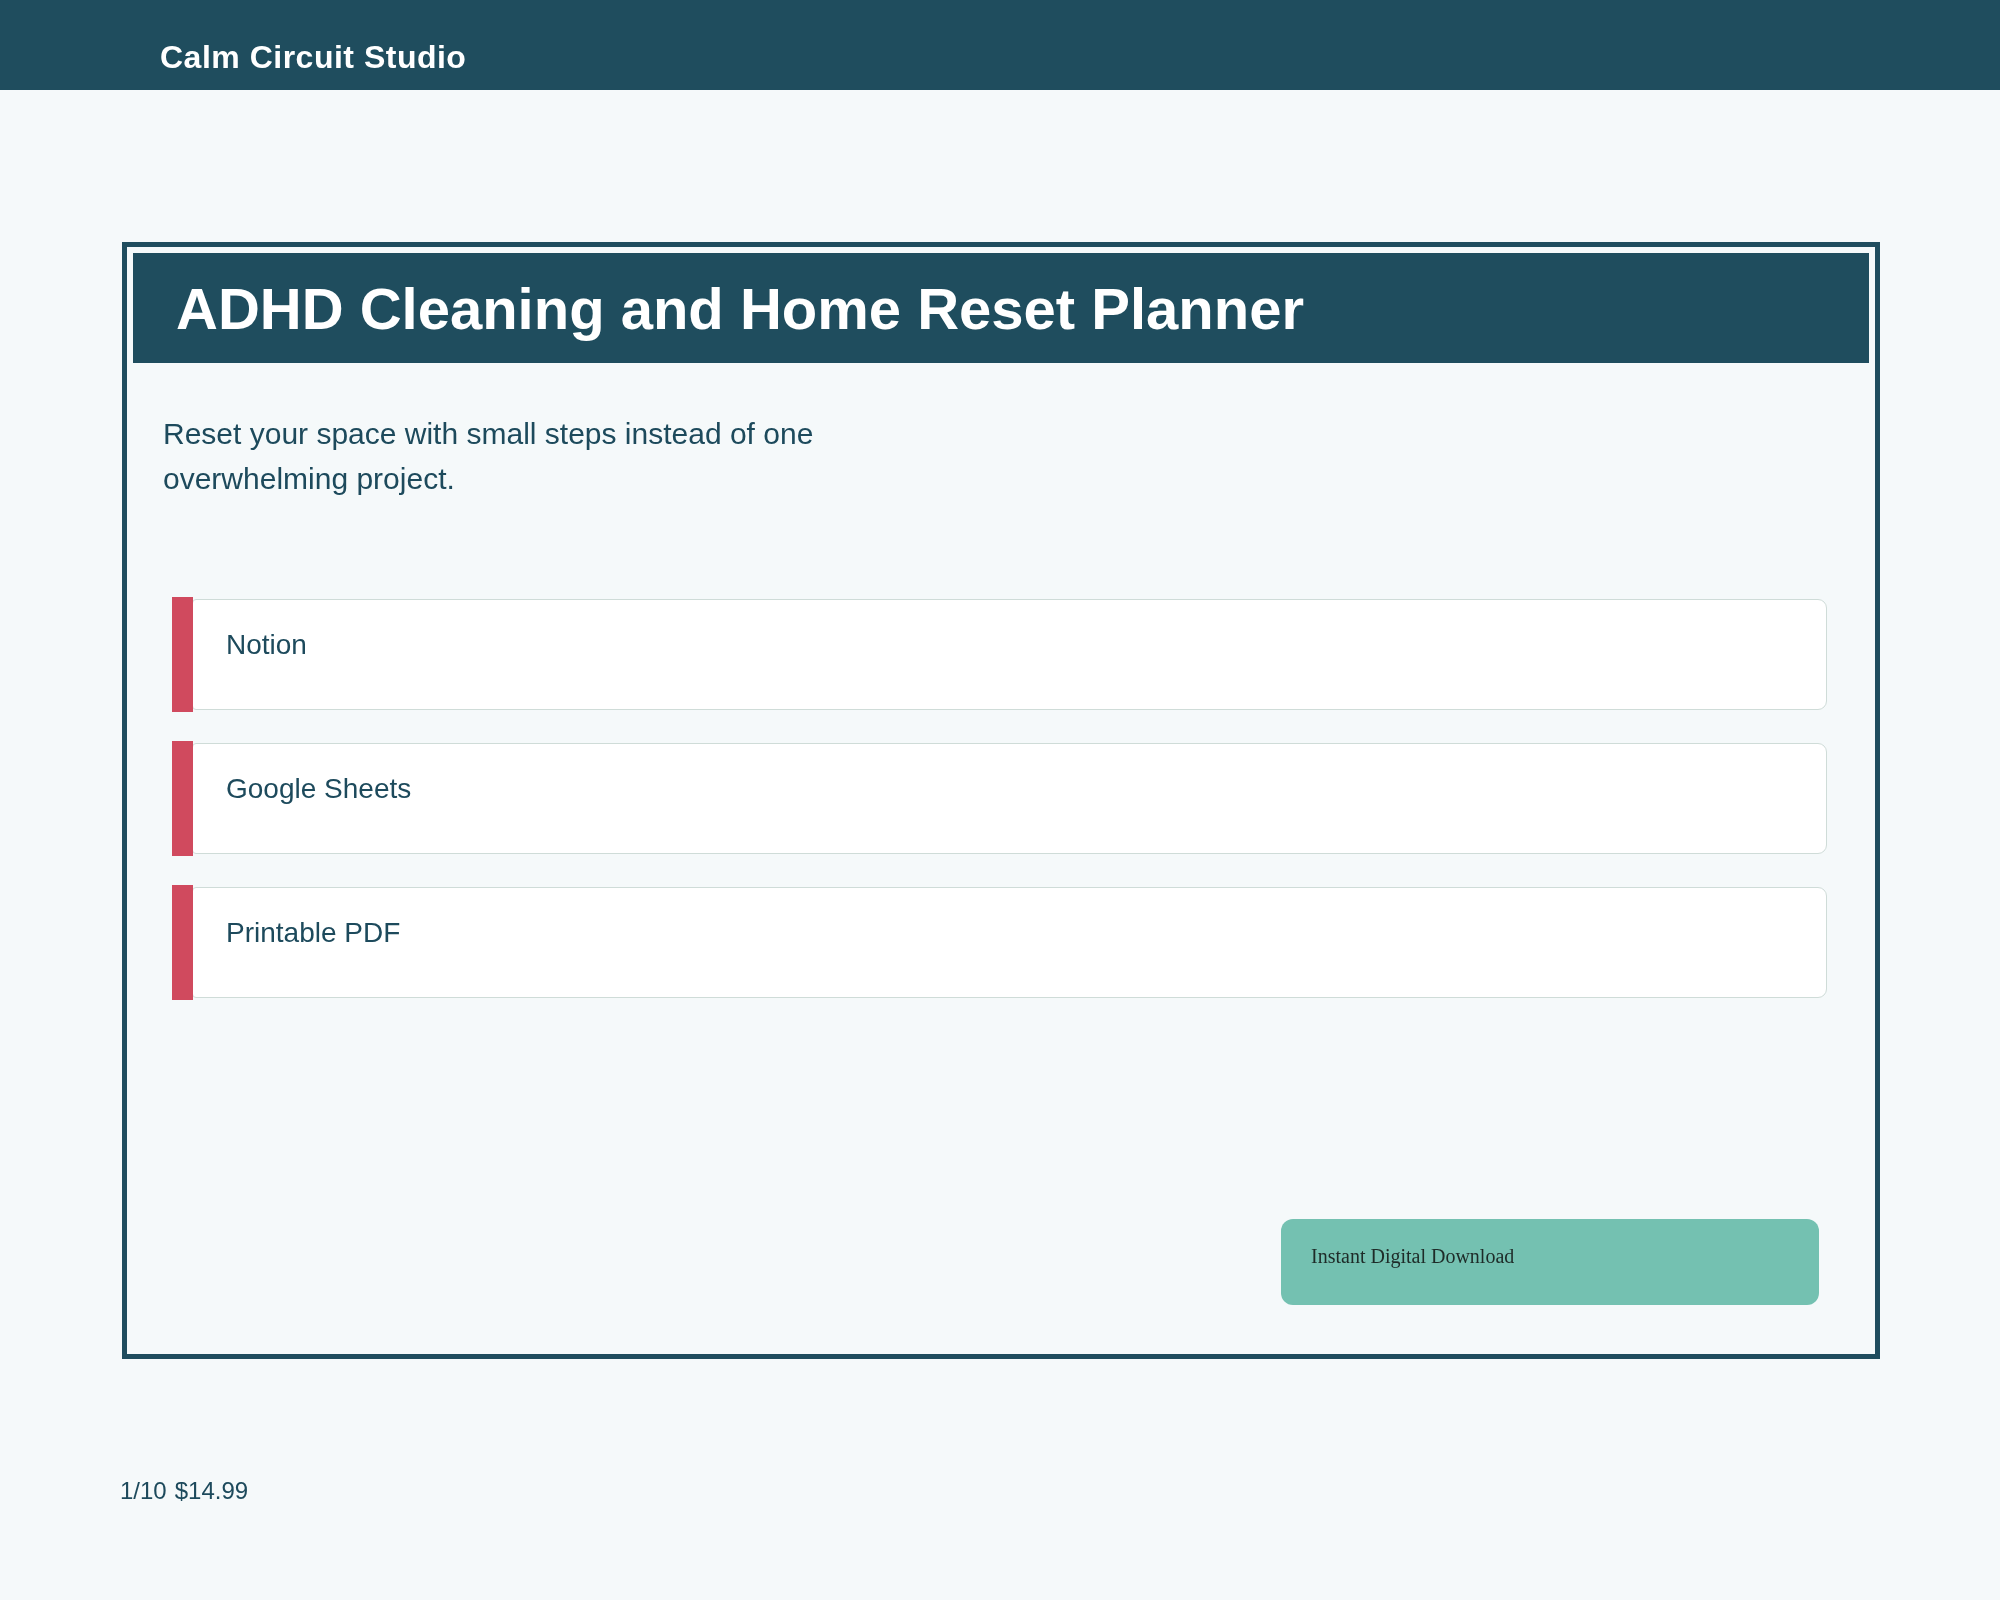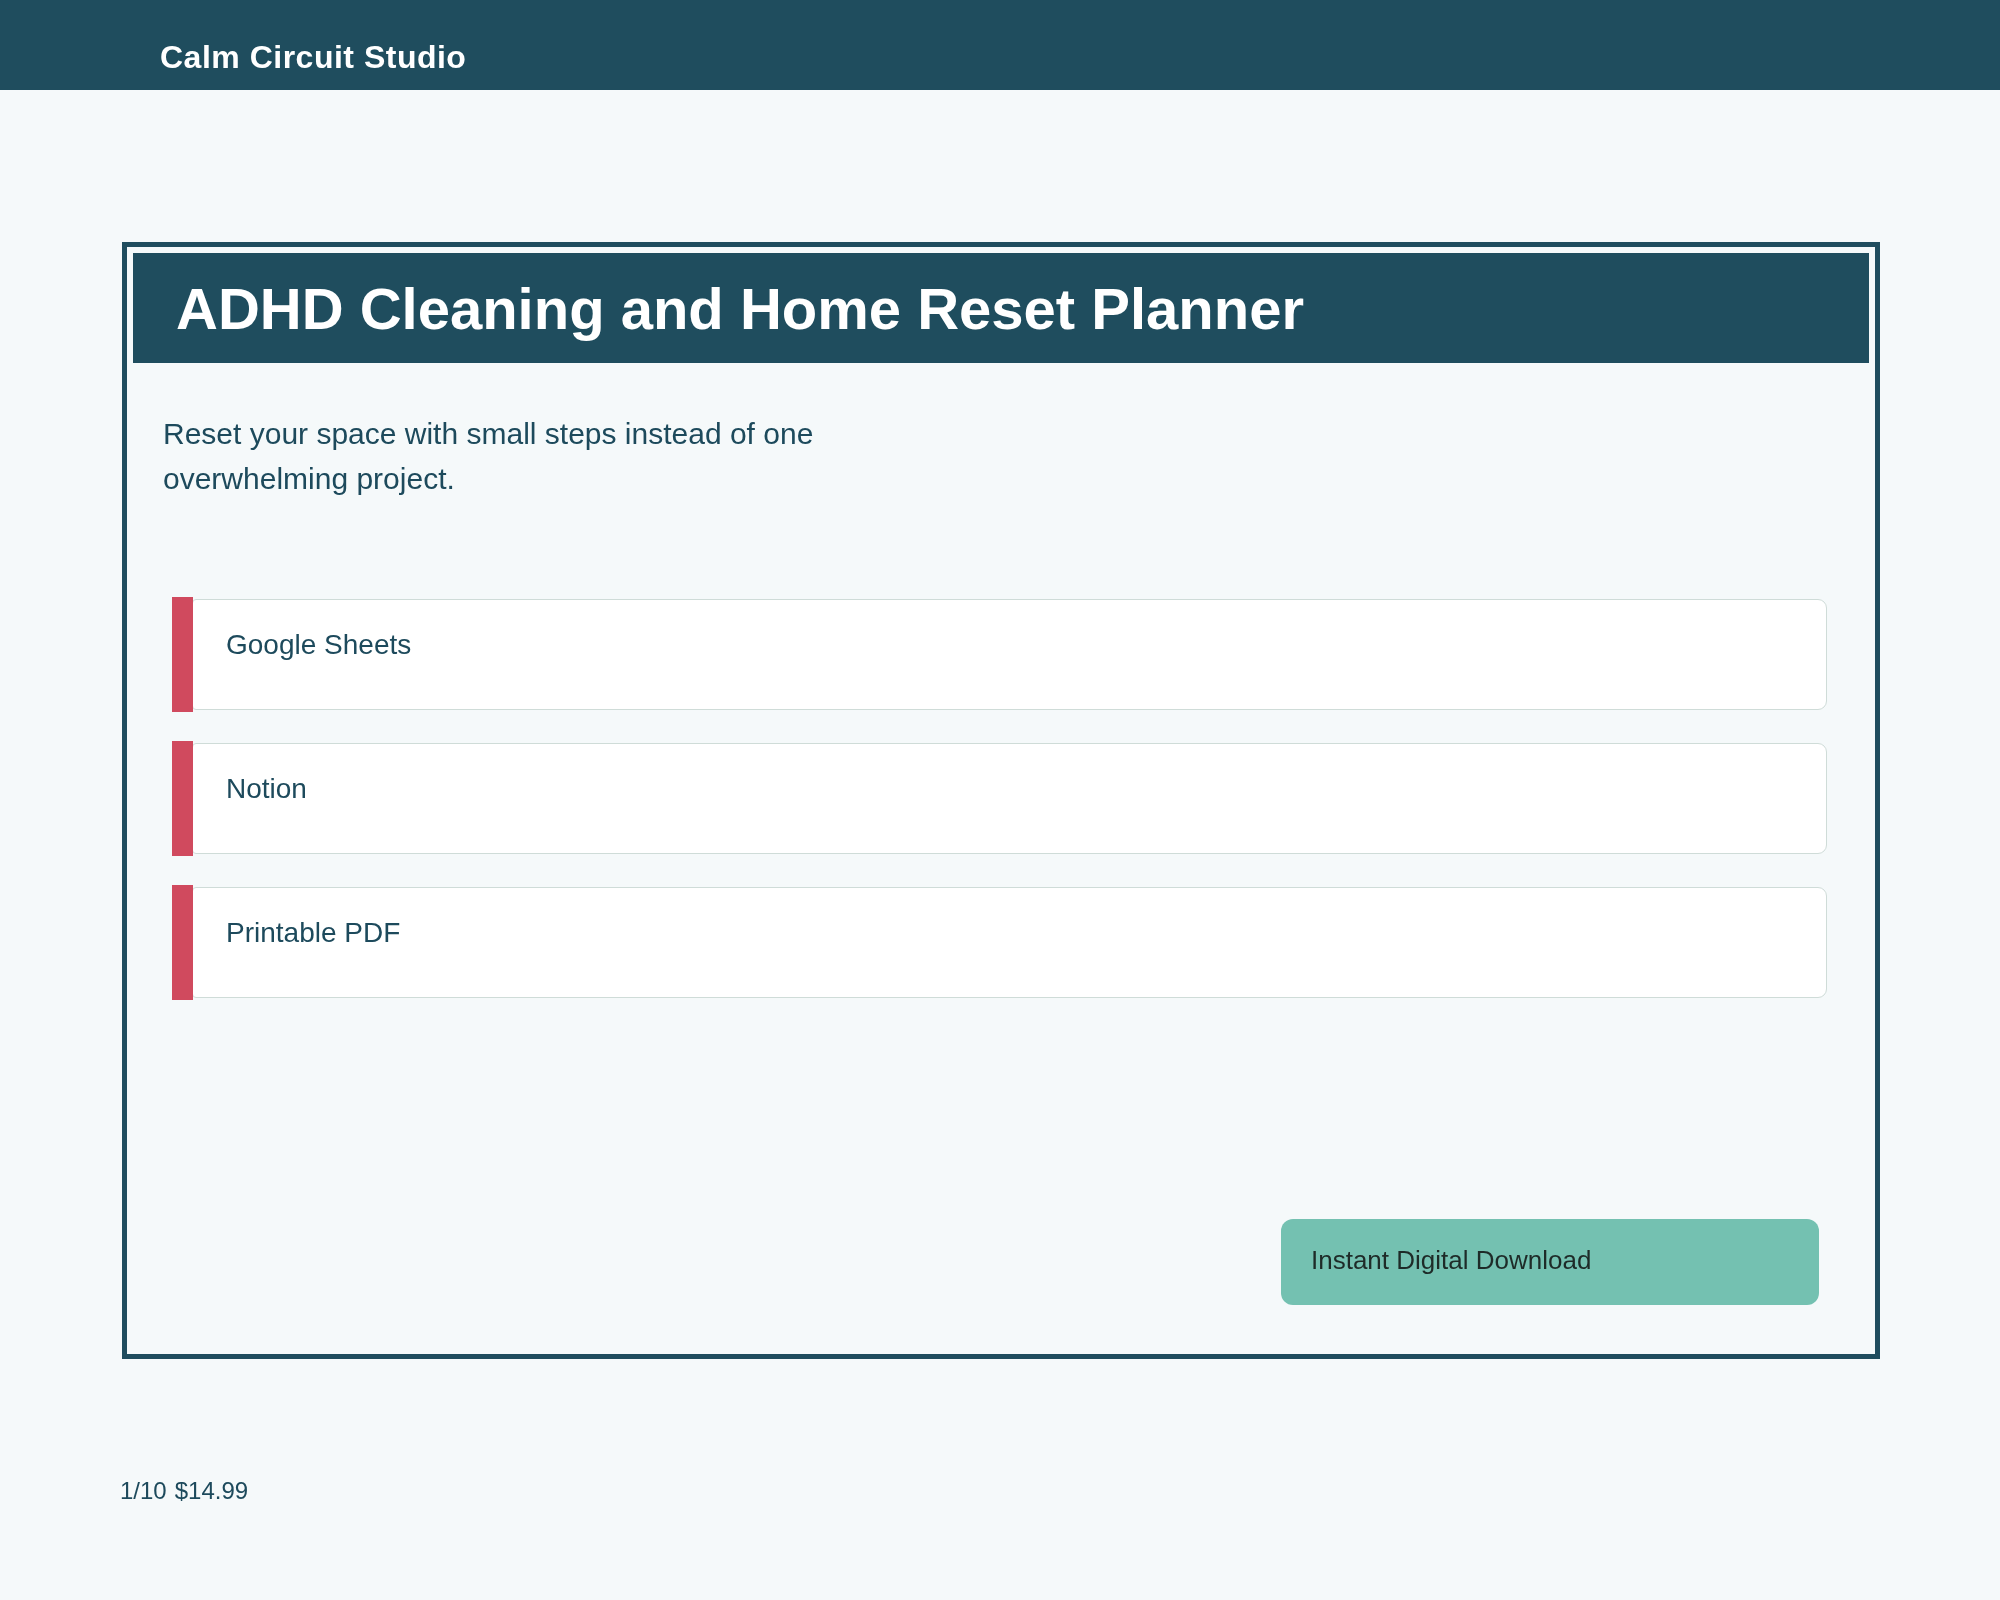--- a/index.html
+++ b/index.html
@@ -110,22 +110,22 @@
     right: 56px;
     bottom: 49px;
     width: 538px;
     height: 86px;
     background: var(--button-bg, #74c1b1);
     border: none;
     border-radius: 12px;
     display: flex;
     align-items: flex-start;
     padding: 26px 0 0 30px;
-    font-family: Liberation Sans, sans-serif;
-    font-size: 26px;
+    font-family: Liberation Serif, serif;
+    font-size: 20px;
     color: var(--button-text, #1e2b28);
     cursor: pointer;
     text-align: left;
   }
 
   
   .footer-meta {
     position: absolute;
     left: 120px;
     top: 1477px;
@@ -145,25 +145,25 @@
 <main class="card">
   <div class="title-bar">
     <h1>ADHD Cleaning and Home Reset Planner</h1>
   </div>
 
   <p class="desc">Reset your space with small steps instead of one overwhelming project.</p>
 
   <div class="items">
     <div class="item">
       <span class="item-bar"></span>
-      <div class="item-card">Google Sheets</div>
+      <div class="item-card">Notion</div>
     </div>
     <div class="item">
       <span class="item-bar"></span>
-      <div class="item-card">Notion</div>
+      <div class="item-card">Google Sheets</div>
     </div>
     <div class="item">
       <span class="item-bar"></span>
       <div class="item-card">Printable PDF</div>
     </div>
   </div>
 
   <button class="cta">Instant Digital Download</button>
 </main>
 

